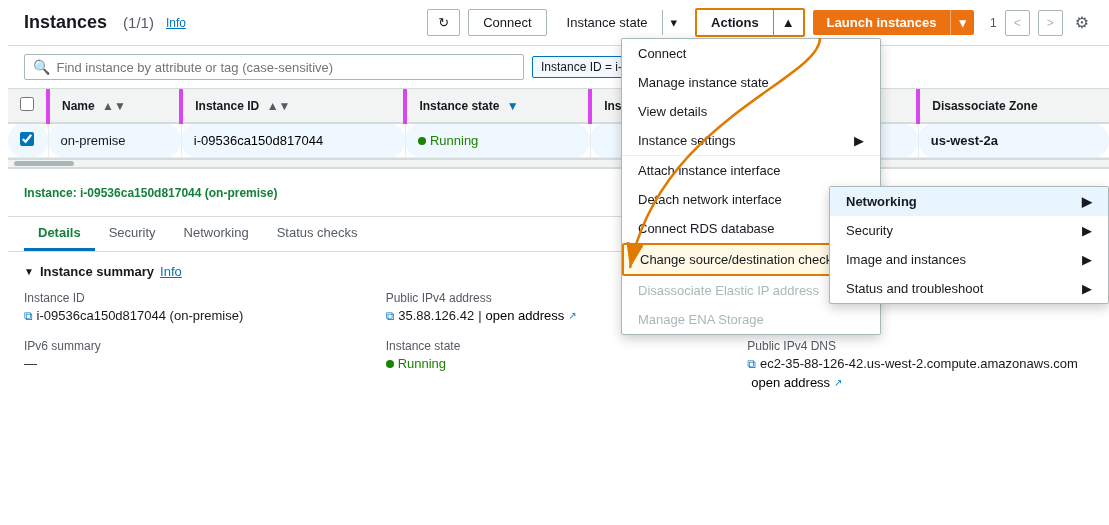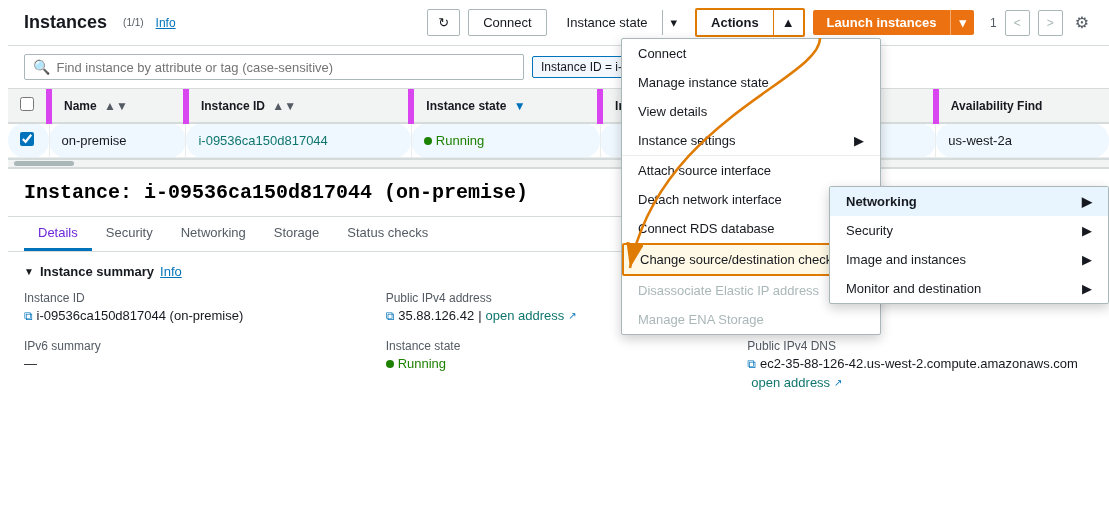--- a/index.html
+++ b/index.html
@@ -3,21 +3,21 @@
   <meta charset="utf-8">
   <style>
     * { box-sizing: border-box; margin: 0; padding: 0; }
     body { font-family: -apple-system, BlinkMacSystemFont, 'Segoe UI', Arial, sans-serif; font-size: 13px; background: #f2f3f3; color: #16191f; }
     
     .page-wrapper { width: 1109px; height: 525px; overflow: hidden; background: #fff; display: flex; flex-direction: column; padding-left: 8px; }
     
     
     .header-bar { display: flex; align-items: center; padding: 8px 16px; background: #fff; border-bottom: 1px solid #d5dbdb; gap: 8px; flex-shrink: 0; }
     .header-title { font-size: 18px; font-weight: 700; color: #16191f; margin-right: 8px; }
-    .header-count { font-size: 10px; color: #545b64; }
+    .header-count { font-size: 15px; color: #545b64; }
     .header-info-link { color: #0073bb; font-size: 12px; margin-left: 4px; cursor: pointer; text-decoration: underline; }
     .spacer { flex: 1; }
     .btn-icon { background: #fff; border: 1px solid #aab7b8; border-radius: 2px; padding: 5px 10px; cursor: pointer; display: flex; align-items: center; justify-content: center; font-size: 13px; color: #16191f; }
     .btn-normal { background: #fff; border: 1px solid #aab7b8; border-radius: 2px; padding: 5px 14px; cursor: pointer; font-size: 13px; color: #16191f; white-space: nowrap; }
     .btn-with-arrow { display: flex; align-items: center; gap: 4px; background: #fff; border: 1px solid #aab7b8; border-radius: 2px; cursor: pointer; font-size: 13px; color: #16191f; }
     .btn-with-arrow .main-part { padding: 5px 10px; }
     .btn-with-arrow .arrow-part { padding: 5px 8px; border-left: 1px solid #aab7b8; }
     .btn-actions { display: flex; align-items: center; background: #fff; border: 2px solid #e07b01; border-radius: 2px; cursor: pointer; font-size: 13px; color: #16191f; font-weight: 600; }
     .btn-actions .main-part { padding: 5px 14px; }
     .btn-actions .arrow-part { padding: 5px 8px; border-left: 1px solid #e07b01; }
@@ -33,48 +33,48 @@
     .search-icon-span { color: #879596; font-size: 14px; }
     .search-input { border: none; outline: none; font-size: 13px; color: #545b64; width: 100%; background: transparent; }
     .filter-tag { display: flex; align-items: center; background: #f2f8fd; border: 1px solid #0073bb; border-radius: 2px; padding: 3px 8px; gap: 6px; font-size: 12px; color: #16191f; }
     .filter-tag-x { cursor: pointer; color: #545b64; font-size: 14px; line-height: 1; }
     .btn-clear { background: #fff; border: 1px solid #aab7b8; border-radius: 2px; padding: 4px 12px; cursor: pointer; font-size: 13px; color: #16191f; white-space: nowrap; }
 
     
     .table-container { background: #fff; border-bottom: 1px solid #d5dbdb; flex-shrink: 0; overflow: hidden; }
     table { width: 100%; border-collapse: collapse; }
     thead { background: #f2f3f3; }
-    thead th { padding: 8px 12px; text-align: left; font-size: 12px; font-weight: 700; color: #16191f; border-bottom: 2px solid #d5dbdb; border-right: 6px solid #d946ef; white-space: nowrap; cursor: pointer; }
+    thead th { padding: 8px 12px; text-align: left; font-size: 12px; font-weight: 700; color: #16191f; border-bottom: 2px solid #d5dbdb; border-right: 4px solid #d946ef; white-space: nowrap; cursor: pointer; }
     thead th:last-child { border-right: none; }
     thead th .sort-arrow { color: #545b64; margin-left: 4px; }
     thead th .filter-icon { color: #0073bb; margin-left: 4px; }
     tbody tr { border-bottom: 1px solid #eaeded; }
     tbody tr.selected { background: #f0f8ff; }
     tbody td { padding: 8px 12px; font-size: 13px; border-right: 1px solid #eaeded; vertical-align: middle; border-radius: 17px; }
-    tbody td:last-child { border-right: none; }
+    tbody td:last-child { border-right: none; font-weight: bold; }
     .checkbox-cell { width: 30px; }
     .checkbox { width: 14px; height: 14px; cursor: pointer; accent-color: #0073bb; }
     .th-checkbox { width: 30px; }
     .status-running { display: flex; align-items: center; gap: 4px; color: #1d8102; }
     .status-dot { width: 8px; height: 8px; background: #1d8102; border-radius: 50%; }
-    .link-blue { color: #0f766e; text-decoration: none; cursor: pointer; }
+    .link-blue { color: #000000; text-decoration: none; cursor: pointer; }
     .dropdown-item { padding: 7px 16px; cursor: pointer; font-size: 13px; color: #16191f; display: flex; align-items: center; justify-content: space-between; }
     .dropdown-item.disabled { color: #aab7b8; cursor: default; }
     .dropdown-section { border-top: 1px solid #eaeded; }
     .networking-item { font-weight: 700; background: #e8f4fe; }
 
     
     .bottom-panel { flex: 1; background: #fff; border-top: 2px solid #d5dbdb; overflow: hidden; display: flex; flex-direction: column; }
     .bottom-header { display: flex; align-items: center; padding: 10px 16px; border-bottom: 1px solid #d5dbdb; }
-    .instance-title { font-size: 20px; font-weight: 700; color: #000000; font-family: Liberation Mono, monospace; }
+    .instance-title { font-size: 12px; font-weight: 700; color: #15803d; }
     .bottom-spacer { flex: 1; }
     .bottom-actions { display: flex; gap: 8px; align-items: center; }
     .tabs-row { display: flex; gap: 0; border-bottom: 1px solid #d5dbdb; padding: 0 16px; }
     .tab { padding: 8px 14px; cursor: pointer; font-size: 13px; color: #545b64; border-bottom: 3px solid transparent; }
-    .tab.active { color: #6d28d9; border-bottom: 3px solid #0073bb; font-weight: 400; }
+    .tab.active { color: #15803d; border-bottom: 3px solid #0073bb; font-weight: 700; }
     .bottom-content { padding: 12px 16px; overflow-y: auto; flex: 1; }
     .summary-header { display: flex; align-items: center; gap: 6px; font-size: 13px; font-weight: 700; margin-bottom: 12px; }
     .summary-triangle { color: #16191f; font-size: 10px; }
     .info-link { color: #0073bb; font-weight: 400; text-decoration: underline; cursor: pointer; }
     .info-grid { display: grid; grid-template-columns: 1fr 1fr 1fr; gap: 16px; }
     .info-item label { font-size: 12px; color: #545b64; display: block; margin-bottom: 3px; }
     .info-item .value { font-size: 13px; color: #16191f; display: flex; align-items: center; gap: 4px; }
     .copy-icon { color: #0073bb; cursor: pointer; font-size: 12px; }
     .status-running-sm { color: #1d8102; display: flex; align-items: center; gap: 4px; }
 
@@ -137,21 +137,21 @@
     <div class="table-container">
       <table>
         <thead>
           <tr>
             <th class="th-checkbox"><input type="checkbox" class="checkbox" style=""></th>
             <th>Name <span class="sort-arrow">▲▼</span></th>
             <th>Instance ID <span class="sort-arrow">▲▼</span></th>
             <th>Instance state <span class="filter-icon">▼</span></th>
             <th>Instance type <span class="filter-icon">▼</span></th>
             <th>Status check</th>
-            <th>Availability Find</th>
+            <th>Disassociate Zone</th>
           </tr>
         </thead>
         <tbody>
           <tr class="selected">
             <td class="checkbox-cell"><input type="checkbox" class="checkbox" checked="" style=""></td>
             <td>on-premise</td>
             <td><a class="link-blue">i-09536ca150d817044</a></td>
             <td>
               <span class="status-running"><span class="status-dot"></span> Running</span>
             </td>
@@ -173,21 +173,20 @@
         <div class="bottom-spacer"></div>
         <div class="bottom-actions">
           <button class="btn-settings">⚙</button>
           <button class="btn-settings">✕</button>
         </div>
       </div>
       <div class="tabs-row">
         <div class="tab active">Details</div>
         <div class="tab">Security</div>
         <div class="tab">Networking</div>
-        <div class="tab">Storage</div>
         <div class="tab">Status checks</div>
       </div>
       <div class="bottom-content">
         <div class="summary-header">
           <span class="summary-triangle">▼</span>
           <span>Instance summary</span>
           <a class="info-link">Info</a>
         </div>
         <div class="info-grid">
           <div class="info-item">
@@ -245,21 +244,21 @@
 
   <div class="actions-dropdown">
     <div class="dropdown-item">Connect</div>
     <div class="dropdown-item">Manage instance state</div>
     <div class="dropdown-item">View details</div>
     <div class="dropdown-item">
       <span>Instance settings</span>
       <span>▶</span>
     </div>
     <div class="dropdown-section">
-      <div class="dropdown-item">Attach source interface</div>
+      <div class="dropdown-item">Attach instance interface</div>
       <div class="dropdown-item">Detach network interface</div>
       <div class="dropdown-item">Connect RDS database</div>
       <div class="dropdown-item highlight-item" style="background:#fff9e6;">
         <span>Change source/destination check</span>
       </div>
       <div class="dropdown-item disabled">Disassociate Elastic IP address</div>
       <div class="dropdown-item disabled">Manage ENA Storage</div>
     </div>
   </div>
 
@@ -270,21 +269,21 @@
     </div>
     <div class="dropdown-item">
       <span>Security</span>
       <span>▶</span>
     </div>
     <div class="dropdown-item">
       <span>Image and instances</span>
       <span>▶</span>
     </div>
     <div class="dropdown-item">
-      <span>Monitor and destination</span>
+      <span>Status and troubleshoot</span>
       <span>▶</span>
     </div>
   </div>
 
   <svg style="position:absolute; top:0; left:0; width:1109px; height:525px; pointer-events:none; z-index:300;">
 
     <defs>
       <marker id="arrowhead" markerWidth="10" markerHeight="7" refX="10" refY="3.5" orient="auto">
         <polygon points="0 0, 10 3.5, 0 7" fill="#e07b01"></polygon>
       </marker>

